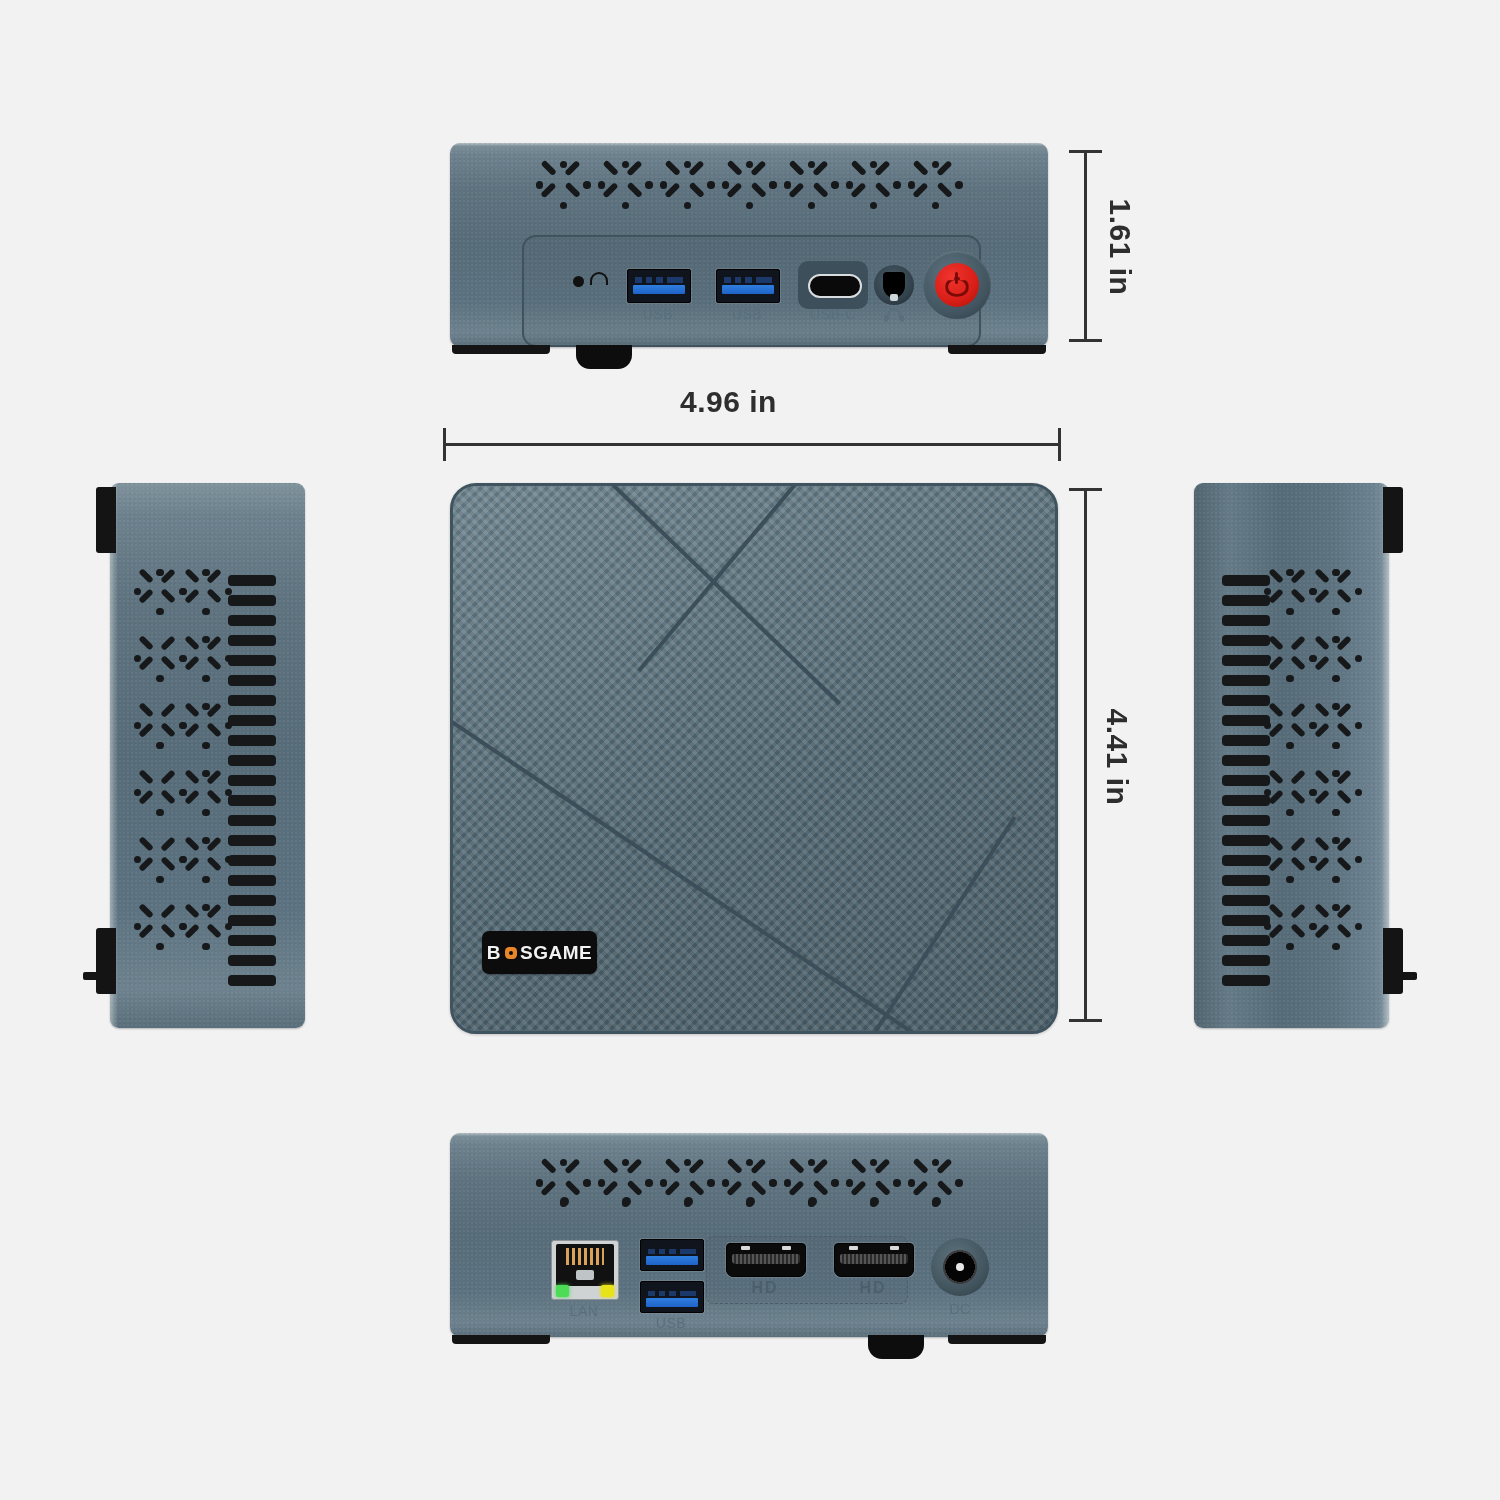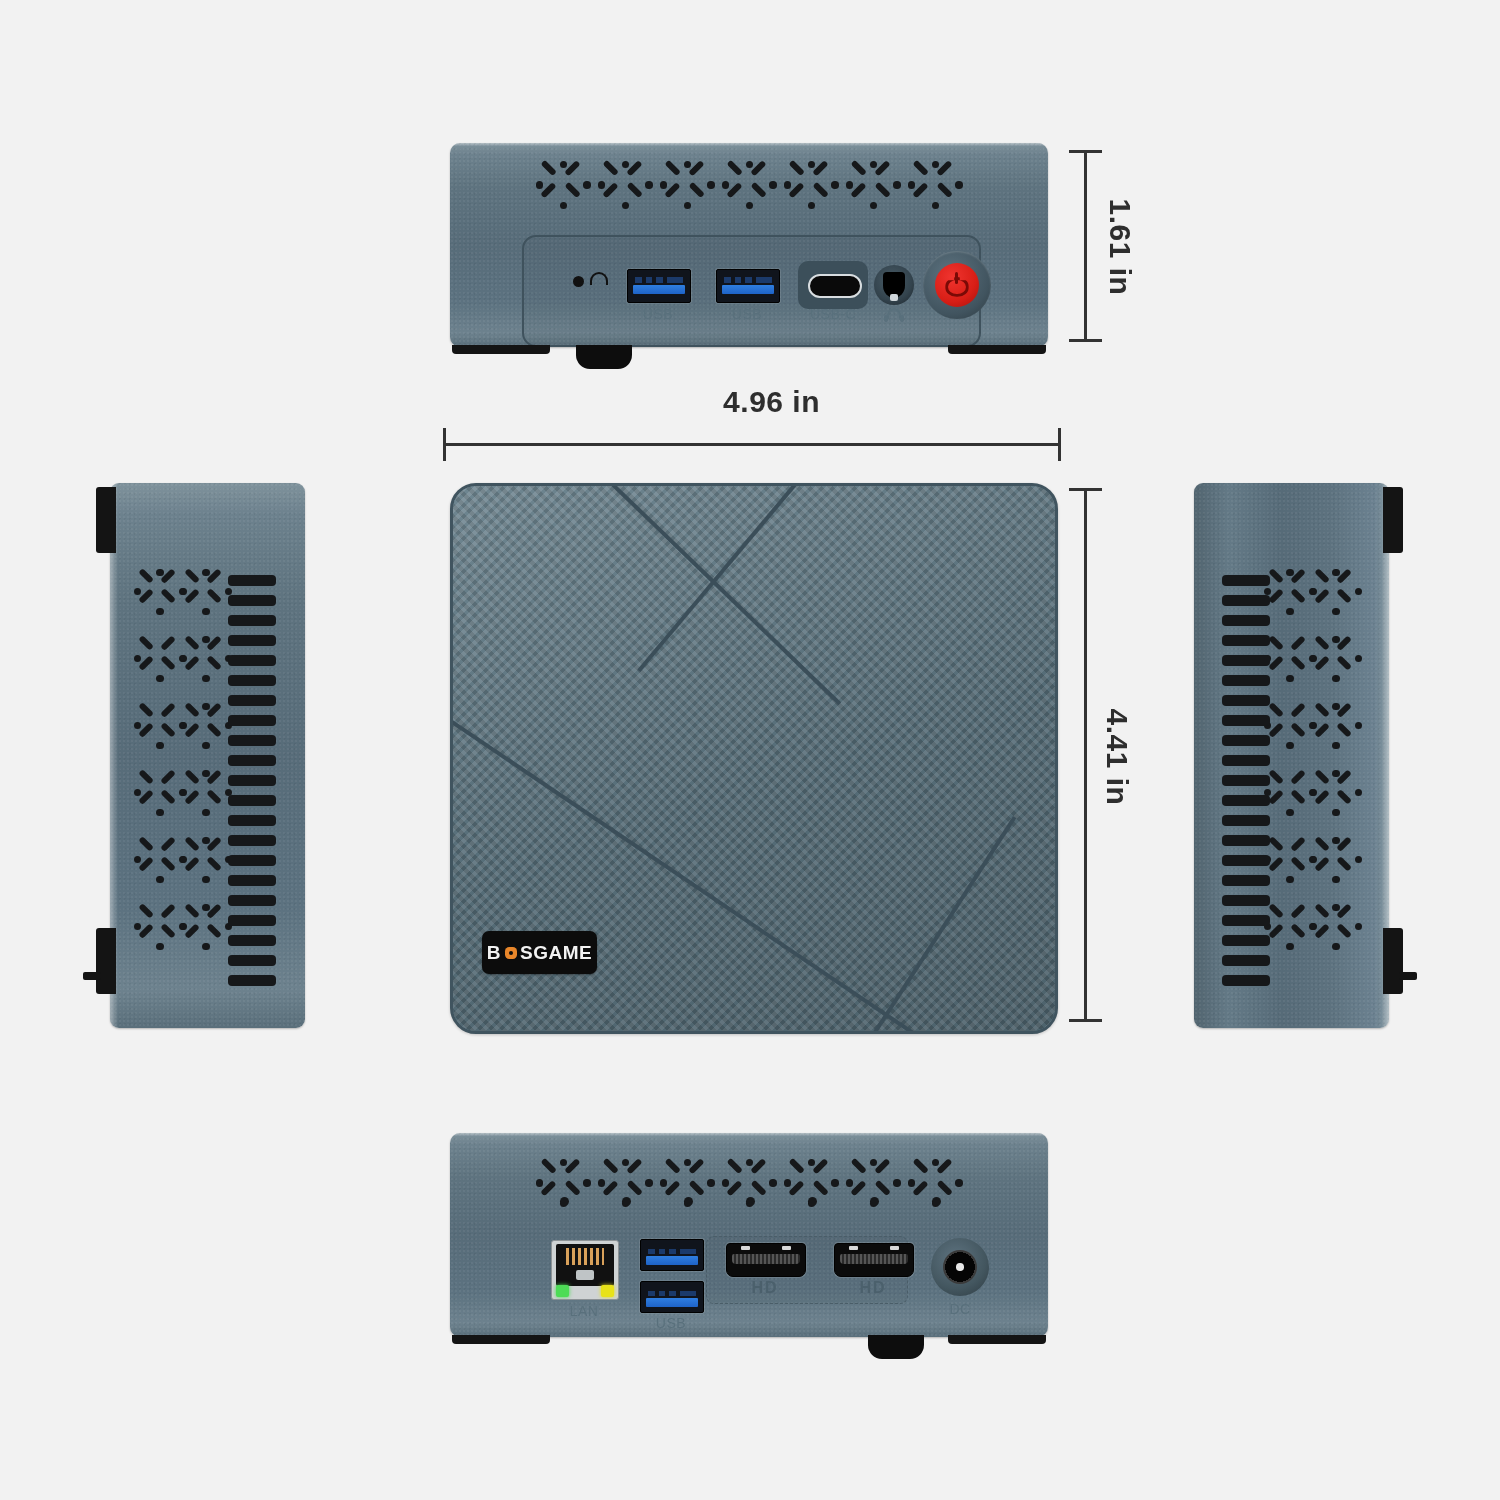--- a/index.html
+++ b/index.html
@@ -348,21 +348,21 @@
 
   <div class="foot" style="left:452px;top:345px;width:98px;height:9px;"></div>
   <div class="foot" style="left:948px;top:345px;width:98px;height:9px;"></div>
   <div class="foot-tab" style="left:576px;top:345px;width:56px;height:24px;"></div>
 
   <div class="dim-line-v" style="left:1084px;top:150px;height:192px;"></div>
   <div class="dim-cap-h" style="left:1069px;top:150px;width:33px;"></div>
   <div class="dim-cap-h" style="left:1069px;top:339px;width:33px;"></div>
   <div class="dim-text vert" style="left:1065px;top:230px;width:110px;text-align:center;">1.61 in</div>
 
-  <div class="dim-text" style="left:680px;top:385px;width:140px;text-align:right;">4.96 in</div>
+  <div class="dim-text" style="left:680px;top:385px;width:140px;text-align:left;">4.96 in</div>
   <div class="dim-line-h" style="left:443px;top:443px;width:618px;"></div>
   <div class="dim-cap-v" style="left:443px;top:428px;height:33px;"></div>
   <div class="dim-cap-v" style="left:1058px;top:428px;height:33px;"></div>
 
   <div class="topview" style="left:450px;top:483px;width:602px;height:545px;">
     <div class="top-tex"></div>
     <div class="top-shade"></div>
 
     <div class="crease" style="left:148px;top:-10px;width:4px;height:330px;transform:rotate(-46deg);"></div>
     <div class="crease" style="left:345px;top:-8px;width:4px;height:250px;transform:rotate(40deg);"></div>

